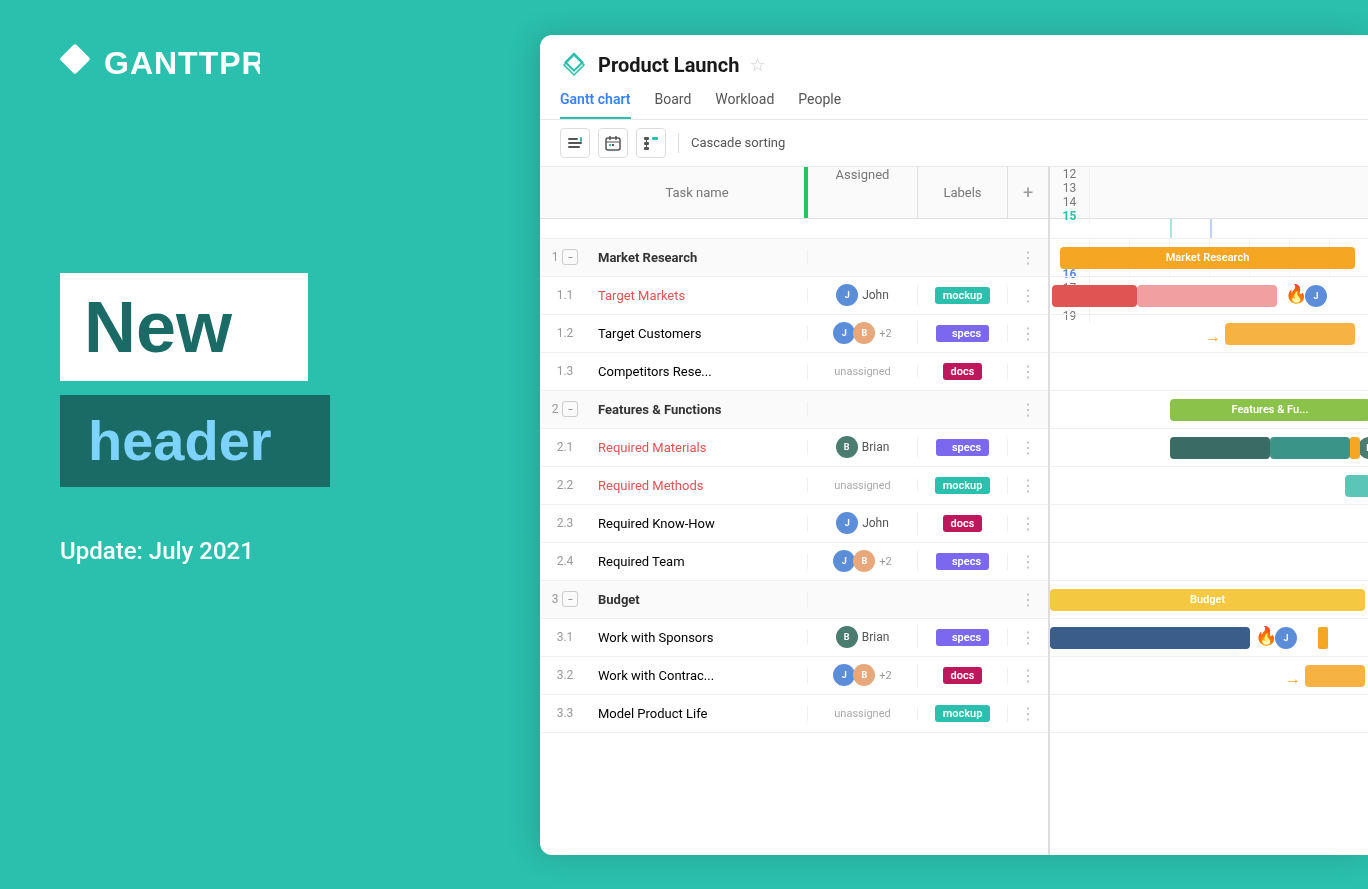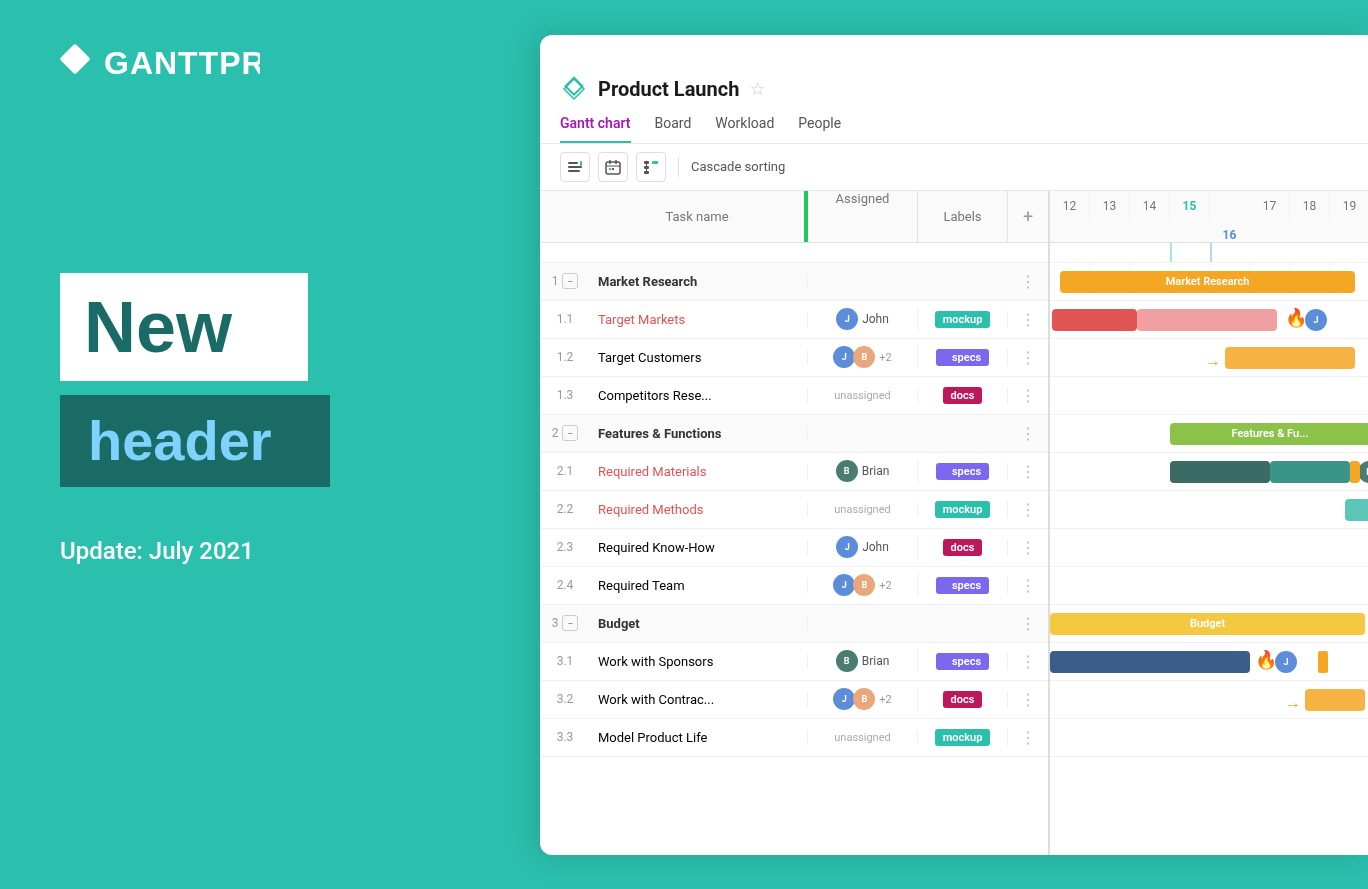--- a/index.html
+++ b/index.html
@@ -93,21 +93,20 @@
     .app-header {
       padding: 16px 20px 0;
       border-bottom: 1px solid #e8e8e8;
     }
 
     .project-title-row {
       display: flex;
       align-items: center;
       gap: 10px;
       margin-bottom: 12px;
-      margin-top: 24px;
     }
 
     .project-icon {
       width: 28px;
       height: 28px;
       color: #2bbfad;
     }
 
     .project-title {
       font-size: 20px;
@@ -128,21 +127,21 @@
 
     .nav-tab {
       font-size: 14px;
       padding-bottom: 10px;
       cursor: pointer;
       color: #555;
       border-bottom: 2px solid transparent;
     }
 
     .nav-tab.active {
-      color: #a21caf;
+      color: #3b82f6;
       border-bottom: 2px solid #2bbfad;
       font-weight: 600;
     }
 
     
     .toolbar {
       display: flex;
       align-items: center;
       padding: 8px 20px;
       border-bottom: 1px solid #e8e8e8;
@@ -388,20 +387,21 @@
       font-size: 12px;
       color: #555;
       font-weight: 600;
       height: 22px;
       border-bottom: 1px solid #e0e0e0;
     }
 
     .days-row {
       display: flex;
       height: 30px;
+      flex-direction: column;
     }
 
     .day-cell {
       width: 40px;
       display: flex;
       align-items: center;
       justify-content: center;
       font-size: 12px;
       color: #777;
       border-right: 1px solid #f0f0f0;

